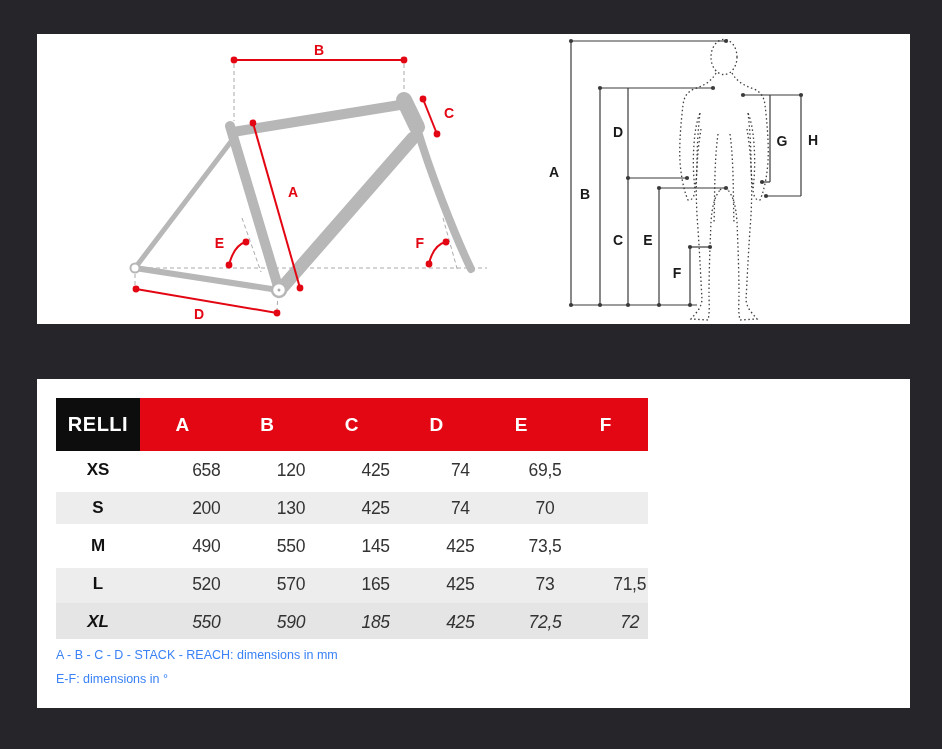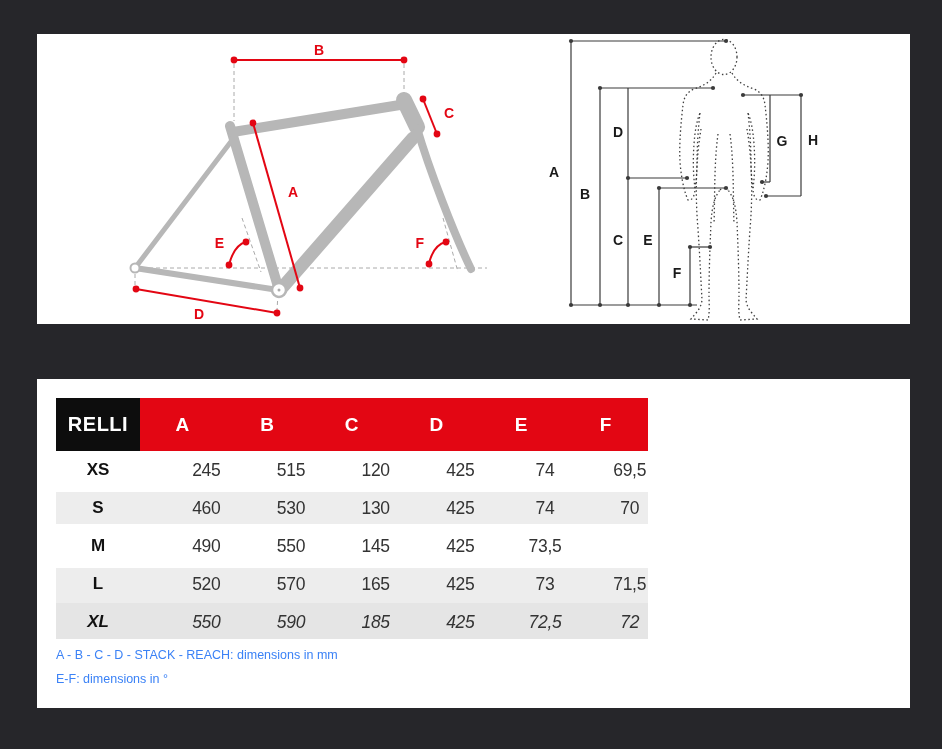--- a/index.html
+++ b/index.html
@@ -196,32 +196,30 @@
       <div class="head-cell">A</div>
       <div class="head-cell">B</div>
       <div class="head-cell">C</div>
       <div class="head-cell">D</div>
       <div class="head-cell">E</div>
       <div class="head-cell">F</div>
     </div>
 
     <div class="t-row">
       <div class="size-cell">XS</div>
-      <div class="val-cell">245</div>
-      <div class="val-cell">515</div>
+      <div class="val-cell">658</div>
       <div class="val-cell">120</div>
       <div class="val-cell">425</div>
       <div class="val-cell">74</div>
       <div class="val-cell">69,5</div>
     </div>
 
     <div class="t-row row-s">
       <div class="size-cell">S</div>
-      <div class="val-cell">460</div>
-      <div class="val-cell">530</div>
+      <div class="val-cell">200</div>
       <div class="val-cell">130</div>
       <div class="val-cell">425</div>
       <div class="val-cell">74</div>
       <div class="val-cell">70</div>
     </div>
 
     <div class="t-row">
       <div class="size-cell">M</div>
       <div class="val-cell">490</div>
       <div class="val-cell">550</div>

